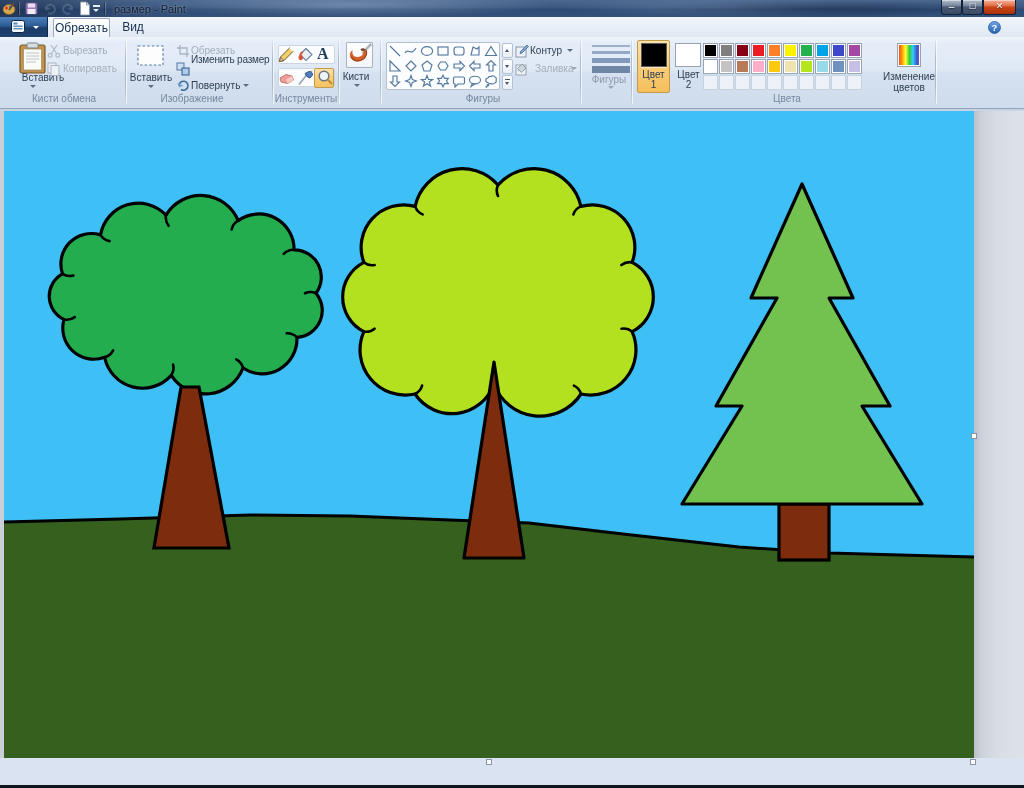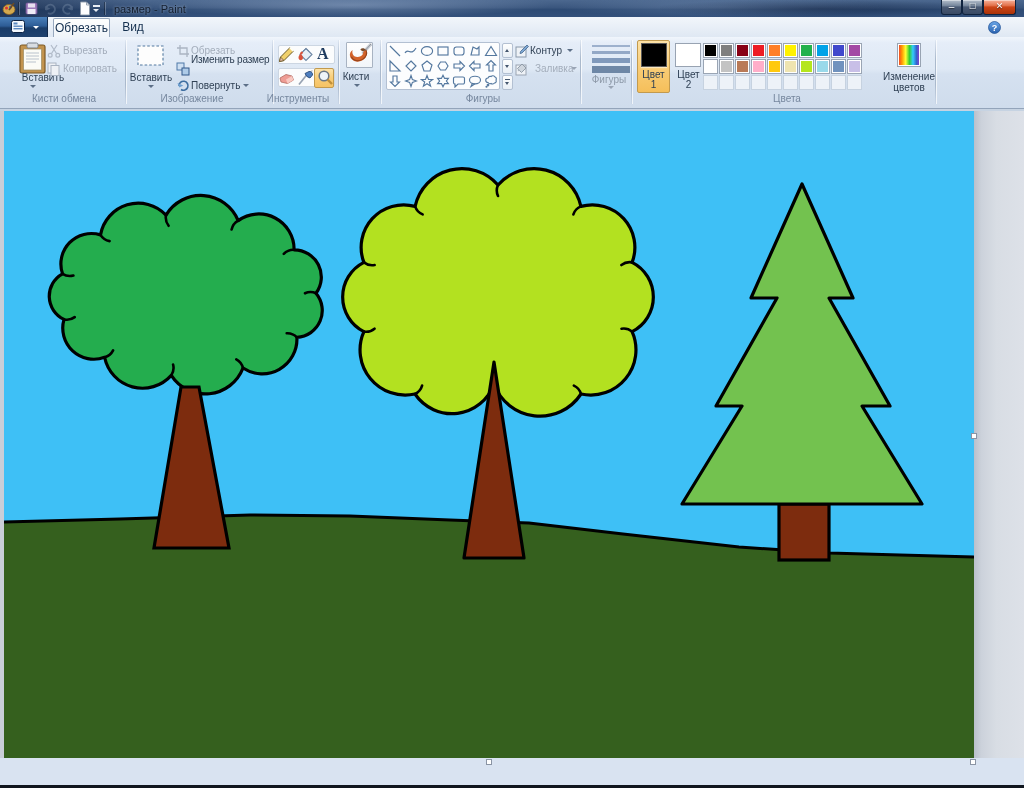--- a/index.html
+++ b/index.html
@@ -328,21 +328,21 @@
 <div class="abs btext" style="left:881px;top:71px;width:56px;text-align:center;line-height:11px">Изменение<br>цветов</div>
 <div class="abs gsep" style="left:125px"></div>
 <div class="abs gsep" style="left:272px"></div>
 <div class="abs gsep" style="left:338px"></div>
 <div class="abs gsep" style="left:380px"></div>
 <div class="abs gsep" style="left:580px"></div>
 <div class="abs gsep" style="left:631px"></div>
 <div class="abs gsep" style="left:935px"></div>
 <div class="abs glabel" style="left:4px;width:120px">Кисти обмена</div>
 <div class="abs glabel" style="left:132px;width:120px">Изображение</div>
-<div class="abs glabel" style="left:238px;width:120px">Инструменты</div>
+<div class="abs glabel" style="left:246px;width:120px">Инструменты</div>
 <div class="abs glabel" style="left:423px;width:120px">Фигуры</div>
 <div class="abs glabel" style="left:727px;width:120px">Цвета</div>
 
 <div class="abs" style="left:0;top:111px;width:4px;height:647px;background:#c9ced8"></div>
 <div class="abs" style="left:974px;top:111px;width:50px;height:647px;background:linear-gradient(to right,#b9c0cb 0,#ccd2db 15%,#d8dde4 45%,#dde1e8 100%)"></div>
 <svg class="abs" style="left:4px;top:111px" width="970" height="647" viewBox="0 0 970 647">
   <rect x="0" y="0" width="970" height="647" fill="#3ec0f6"></rect>
   <path d="M 0,411 L 116,408 246,404 346,405 446,409 525,412 619,423 735,436 825,442 896,444 970,446 L 970,647 0,647 Z" fill="#35601e"></path>
   <path d="M 0,411 L 116,408 246,404 346,405 446,409 525,412 619,423 735,436 825,442 896,444 970,446" fill="none" stroke="#000" stroke-width="3"></path>
   <path d="M 167.3 264.4 A 38.7 38.7 0 0 1 100.6 246.3 A 31.1 31.1 0 0 1 60.0 208.4 A 25.6 25.6 0 0 1 58.5 162.8 A 30.5 30.5 0 0 1 96.5 123.9 A 38.3 38.3 0 0 1 162.0 104.1 A 40.5 40.5 0 0 1 234.2 109.6 A 35.3 35.3 0 0 1 290.1 138.8 A 27.3 27.3 0 0 1 312.0 182.3 A 26.9 26.9 0 0 1 292.9 226.4 A 34.7 34.7 0 0 1 239.0 257.0 A 40.4 40.4 0 0 1 167.3 264.4 Z" fill="#24ad4e" stroke="#000" stroke-width="3.2" stroke-linejoin="round"></path>

